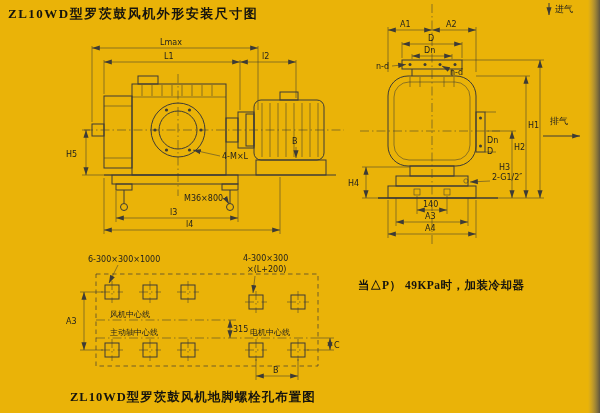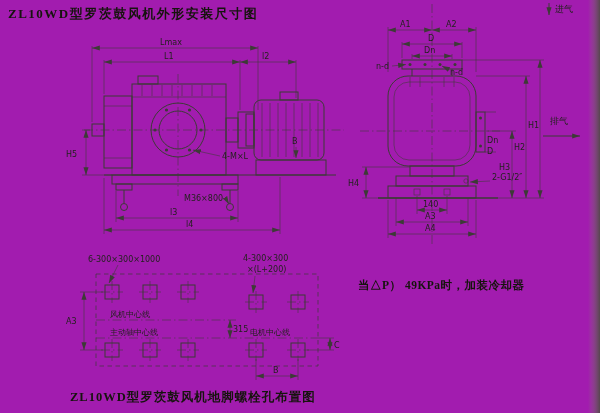--- a/index.html
+++ b/index.html
@@ -1,16 +1,16 @@
 <!DOCTYPE html>
 <html><head>
 <meta charset="utf-8">
 <style>
   html,body{margin:0;padding:0;background:#6f6c66;}
-  .page{position:relative;width:600px;height:413px;background:#a21caf;overflow:hidden;
+  .page{position:relative;width:600px;height:413px;background:#eab308;overflow:hidden;
         font-family:"DejaVu Sans",sans-serif;}
   svg{display:block;}
   svg text{font-family:"DejaVu Sans",sans-serif;font-size:8px;fill:#23221e;}
   text.cn{font-size:9px;}
   text.ttl{font-size:13px;font-weight:bold;font-family:"Liberation Serif",serif;fill:#16140e;letter-spacing:1.5px;}
   text.ttl2{font-size:12.5px;font-weight:bold;font-family:"Liberation Serif",serif;fill:#16140e;letter-spacing:1px;}
   text.note{font-size:11.5px;font-weight:bold;font-family:"Liberation Serif",serif;fill:#16140e;letter-spacing:.5px;}
   .k{stroke:#3d3b36;fill:none;stroke-width:1;}
   .t{stroke-width:.55;}
   .g{stroke-width:1.6;}

